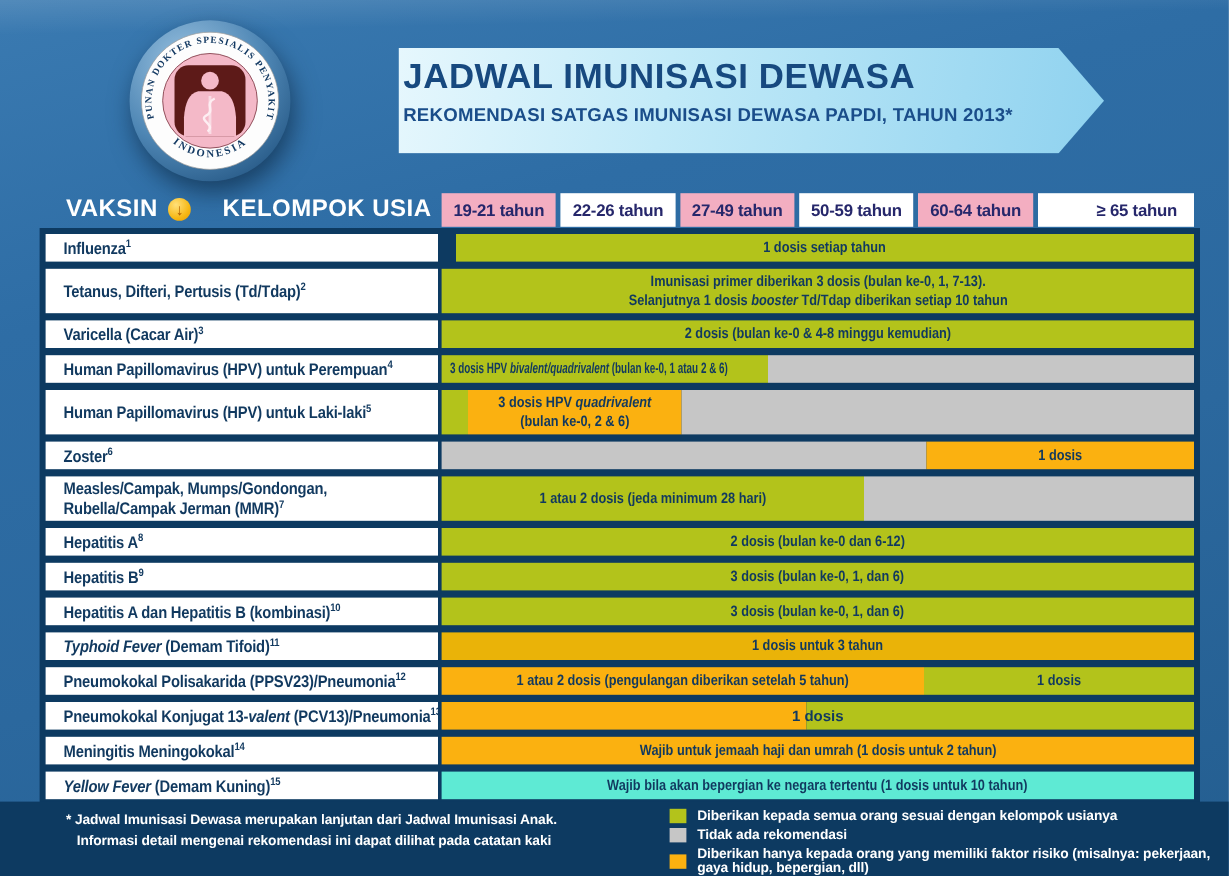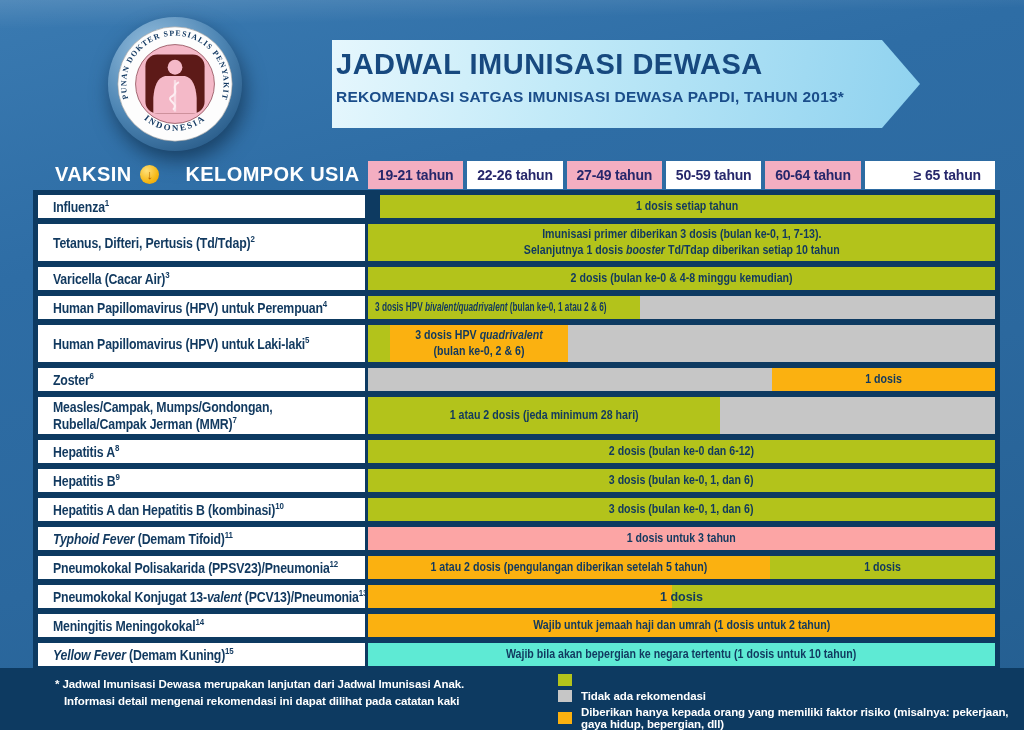--- a/index.html
+++ b/index.html
@@ -227,21 +227,21 @@
         <div class="seg" style="width: 100%; background: rgb(179, 195, 27);">
           <span class="txt"><span>3 dosis (bulan ke-0, 1, dan 6)</span></span>
         </div>
       </div>
     </div>
     <div class="row" style="height: 23px;">
       <div class="label-cell">
         <span class="txt"><span class="it">Typhoid Fever</span><span> (Demam Tifoid)</span><sup>11</sup></span>
       </div>
       <div class="bars">
-        <div class="seg" style="width: 100%; background: #fca5a5;">
+        <div class="seg" style="width: 100%; background: #eab308;">
           <span class="txt"><span>1 dosis untuk 3 tahun</span></span>
         </div>
       </div>
     </div>
     <div class="row" style="height: 23px;">
       <div class="label-cell">
         <span class="txt"><span>Pneumokokal Polisakarida (PPSV23)/Pneumonia</span><sup>12</sup></span>
       </div>
       <div class="bars">
         <div class="seg" style="width: 64.1%; background: rgb(251, 177, 16);">
@@ -286,20 +286,21 @@
     </div>
   </div>
 
 <div class="footnote">
   <div>* Jadwal Imunisasi Dewasa merupakan lanjutan dari Jadwal Imunisasi Anak.</div>
   <div class="l2">Informasi detail mengenai rekomendasi ini dapat dilihat pada catatan kaki</div>
 </div>
 <div class="legend" id="legend">
     <div class="legend-item">
       <span class="swatch" style="background: rgb(179, 195, 27);"></span>
+      <span>Diberikan kepada semua orang sesuai dengan kelompok usianya</span>
     </div>
     <div class="legend-item">
       <span class="swatch" style="background: rgb(198, 198, 198);"></span>
       <span>Tidak ada rekomendasi</span>
     </div>
     <div class="legend-item">
       <span class="swatch" style="background: rgb(251, 177, 16);"></span>
       <span>Diberikan hanya kepada orang yang memiliki faktor risiko (misalnya: pekerjaan, gaya hidup, bepergian, dll)</span>
     </div>
   </div>

